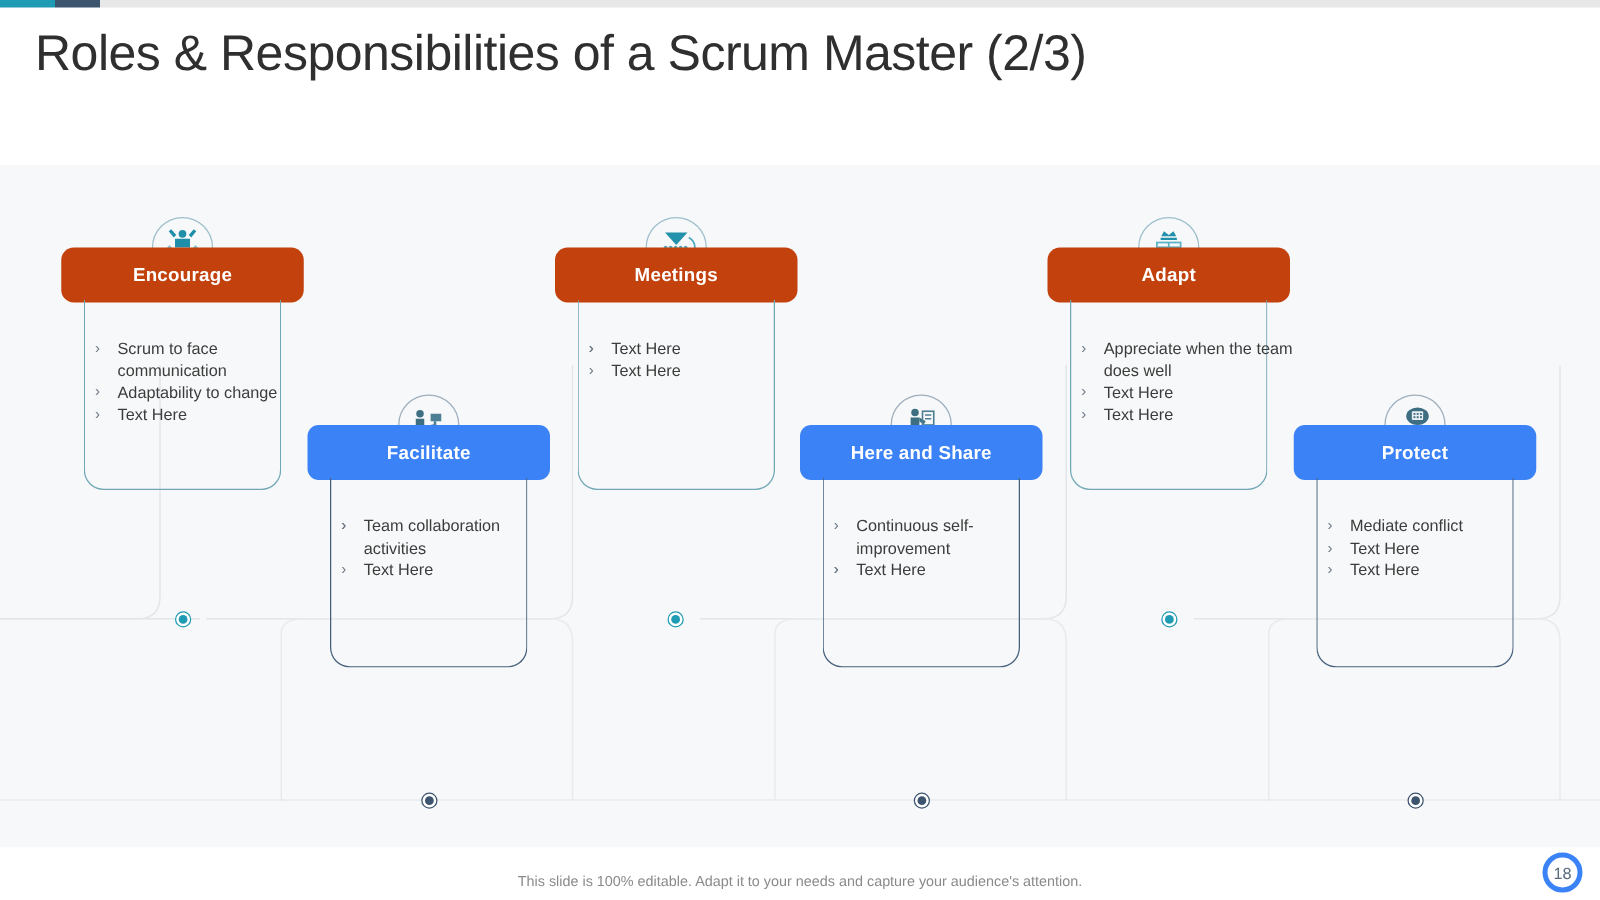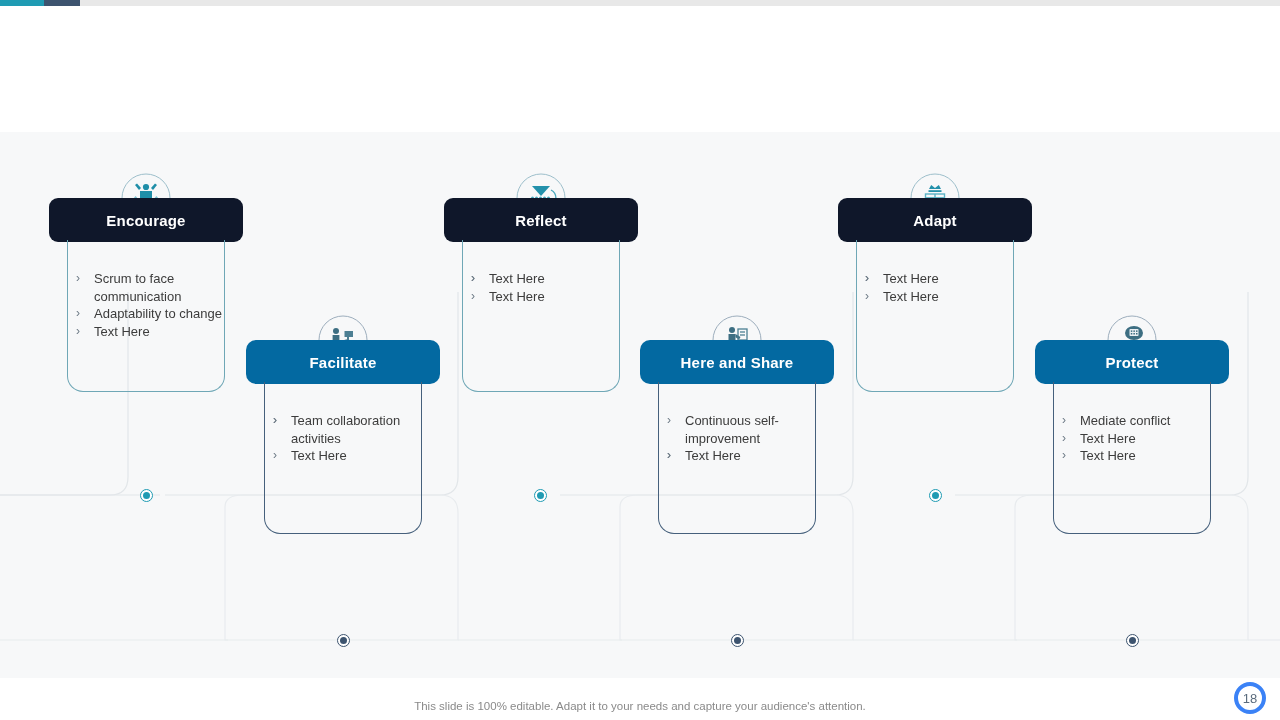--- a/index.html
+++ b/index.html
@@ -69,22 +69,22 @@
   }
   .card .icon-bubble svg { display: block; }
 
   .card .card-head {
     position: absolute; top: 28px; left: 0;
     width: 194px; height: 44px; border-radius: 9px;
     display: flex; align-items: center; justify-content: center;
     color: #ffffff; font-size: 15px; font-weight: bold;
     letter-spacing: 0.2px;
   }
-  .card.teal .card-head { background: #0f172a; }
-  .card.navy .card-head { background: #0369a1; border-radius: 10px; }
+  .card.teal .card-head { background: #c2410c; border-radius: 10px; }
+  .card.navy .card-head { background: #3b82f6; }
 
   .card .card-body {
     position: absolute; top: 70px; left: 18px;
     width: 158px; height: 152px;
     border: 1px solid #6fa7b6;
     border-top: none;
     border-bottom-left-radius: 16px; border-bottom-right-radius: 16px;
     background: transparent;
   }
   .card.navy .card-body { border-color: #46607c; }
@@ -120,20 +120,21 @@
 <body>
 
 <div id="slide">
 
   <div class="accent-wrap">
     <div class="accent-teal"></div>
     <div class="accent-navy"></div>
     <div class="accent-rest"></div>
   </div>
 
+  <div class="slide-title">Roles &amp; Responsibilities of a Scrum Master (2/3)</div>
 
   <div class="body-panel">
 
     <svg class="frames" viewBox="0 0 1280 546" width="1280" height="546">
 
       <path d="M -40 363 L 110 363 Q 128 363 128 345 L 128 160" fill="none" stroke="#e2e6e9" stroke-width="1.2"></path>
       <path d="M 165 363 L 440 363 Q 458 363 458 345 L 458 160" fill="none" stroke="#e2e6e9" stroke-width="1.2"></path>
       <path d="M 560 363 L 835 363 Q 853 363 853 345 L 853 160" fill="none" stroke="#e2e6e9" stroke-width="1.2"></path>
       <path d="M 955 363 L 1230 363 Q 1248 363 1248 345 L 1248 160" fill="none" stroke="#e2e6e9" stroke-width="1.2"></path>
 
@@ -218,21 +219,21 @@
             <circle cx="17.5" cy="26" r="1.5"></circle>
               <circle cx="21.5" cy="26" r="1.5"></circle>
             <circle cx="25.5" cy="26" r="1.5"></circle>
               <circle cx="29.5" cy="26" r="1.5"></circle>
             <circle cx="33.5" cy="26" r="1.5"></circle>
           </g>
           <path d="M36 18 a9 9 0 0 1 0 16" fill="none" stroke="#4aa8bd" stroke-width="1.4"></path>
           <path d="M36 33 l-2.6 -1.4 l0.6 3.2 z" fill="#4aa8bd"></path>
         </svg>
       </div>
-      <div class="card-head">Reflect</div>
+      <div class="card-head">Meetings</div>
       <div class="card-body">
         <ul class="bullets">
           <li><span class="chev">›</span></li>
           <li><span class="chev">›</span><span>Text Here</span></li>
           <li><span class="chev">›</span><span>Text Here</span></li>
         </ul>
       </div>
     </div>
 
     <div class="card navy" id="card-learn-and-share" style="left:640px; top:180px;">
@@ -273,21 +274,21 @@
           <g fill="none" stroke="#5bb3c6" stroke-width="1.4">
             <rect x="16.5" y="22" width="19" height="4"></rect>
             <rect x="18" y="26" width="16" height="11"></rect>
             <line x1="26" y1="22" x2="26" y2="37"></line>
           </g>
         </svg>
       </div>
       <div class="card-head">Adapt</div>
       <div class="card-body">
         <ul class="bullets">
-          <li><span class="chev">›</span></li>
+          <li><span class="chev">›</span><span>Appreciate when the team does well</span></li>
           <li><span class="chev">›</span><span>Text Here</span></li>
           <li><span class="chev">›</span><span>Text Here</span></li>
         </ul>
       </div>
     </div>
 
     <div class="card navy" id="card-protect" style="left:1035px; top:180px;">
       <div class="icon-bubble">
         <svg width="52" height="52" viewBox="0 0 52 52">
           <circle cx="26" cy="26" r="24" fill="none" stroke="#9daebd" stroke-width="1"></circle>

